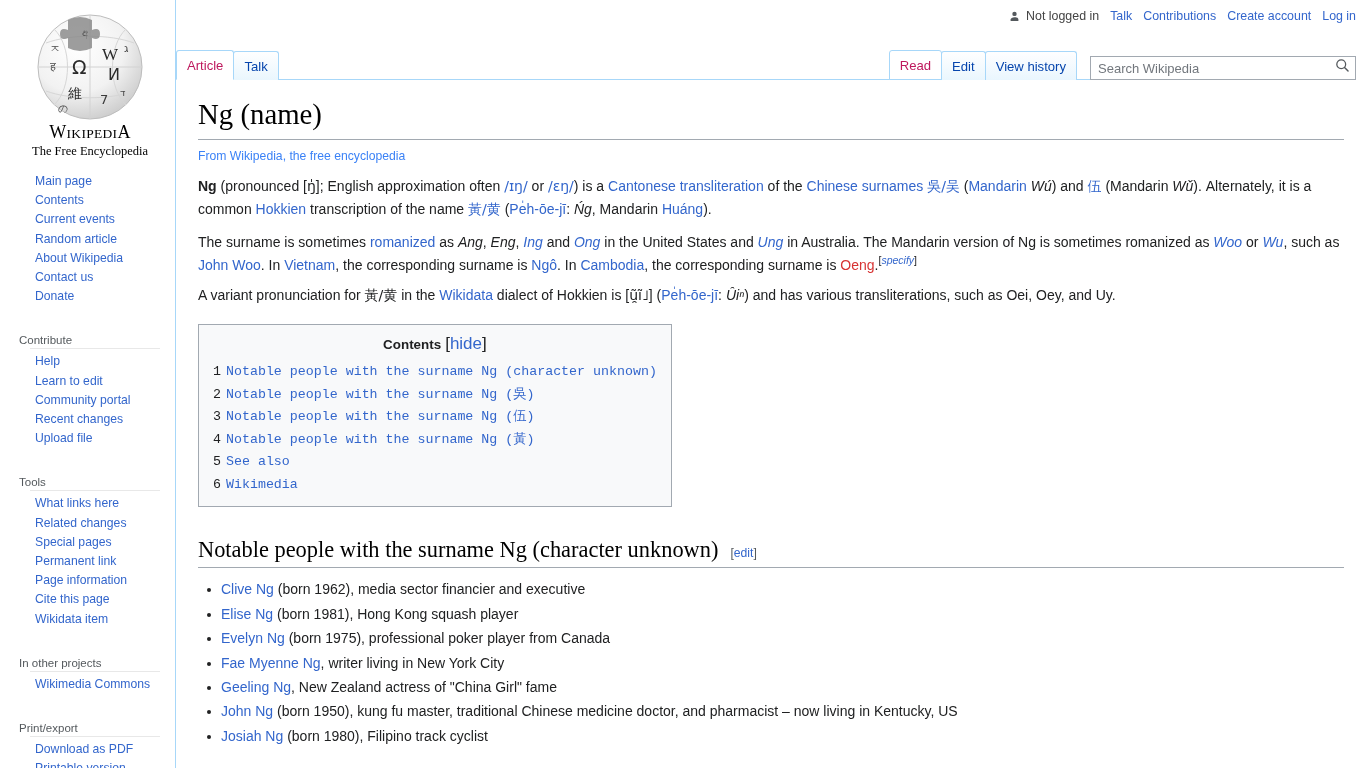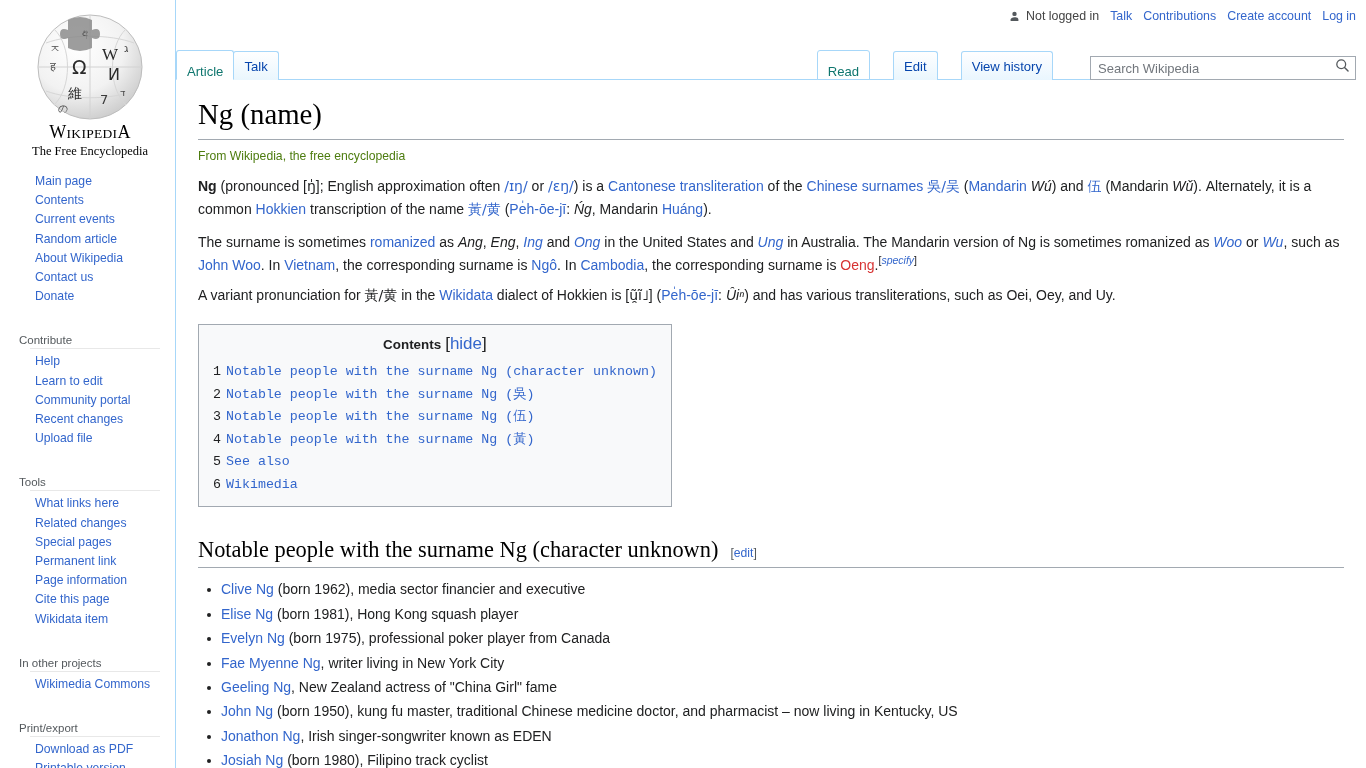--- a/index.html
+++ b/index.html
@@ -30,38 +30,38 @@
   #p-personal .notloggedin { color: #444; display:flex; align-items:center; gap:5px; }
   .user-icon svg { display:block; }
 
   
   #left-navigation {
     position: absolute; left: 176px; top: 50px;
     display: flex; align-items: flex-end; height: 30px;
   }
   #right-navigation {
     position: absolute; right: 10px; top: 50px;
-    display: flex; align-items: flex-end; height: 30px; gap: 24px;
+    display: flex; align-items: flex-end; height: 30px;
   }
   .vtab {
     height: 29px; padding: 0 10px;
     display: flex; align-items: center;
     font-size: 13.1px;
     background: #f8f9fa;
     border: 1px solid #a7d7f9;
     border-bottom: none;
     border-top-left-radius: 3px; border-top-right-radius: 3px;
     margin-right: -1px;
     background-image: linear-gradient(to bottom, rgba(255,255,255,0.9), rgba(232,246,254,0.9));
     color: #0645ad;
   }
   .vtab.selected {
     background: #fff; background-image:none;
     border-color: #a7d7f9; border-bottom: 1px solid #fff;
-    color: #0f766e; height: 30px; position: relative; z-index: 3; align-items: flex-end;
+    color: #be185d; height: 30px; position: relative; z-index: 3;
   }
   #right-navigation .vtab { border-color:#a7d7f9; }
 
   
   #tab-baseline {
     position: absolute; left: 176px; top: 79px; width: 1180px;
     border-bottom: 1px solid #a7d7f9;
   }
 
   
@@ -132,21 +132,21 @@
     font-family: "Liberation Serif", serif;
     font-weight: normal;
     font-size: 28.8px;
     line-height: 1.3;
     margin: 0 0 0 0;
     padding-bottom: 6px;
     border-bottom: 1px solid #a2a9b1;
     color: #000;
   }
   #siteSub {
-    font-size: 12.2px; color: #4d7c0f; margin: 9px 0 12px 0;
+    font-size: 12.2px; color: #3b82f6; margin: 9px 0 12px 0;
   }
   #bodyContent p {
     margin: 0 0 8px 0;
     line-height: 22.4px;
     font-size: 14px;
   }
   #bodyContent p.lead { margin-bottom: 11px; }
   .mw-headline-wrap {
     margin-top: 16px;
     border-bottom: 1px solid #a2a9b1;
@@ -402,20 +402,19 @@
         <span class="mw-editsection"><span class="br">[</span><a href="#">edit</a><span class="br">]</span></span>
       </div>
 
       <ul class="people">
         <li><a href="#">Clive Ng</a><span> (born 1962), media sector financier and executive</span></li>
         <li><a href="#">Elise Ng</a><span> (born 1981), Hong Kong squash player</span></li>
         <li><a href="#">Evelyn Ng</a><span> (born 1975), professional poker player from Canada</span></li>
         <li><a href="#">Fae Myenne Ng</a><span>, writer living in New York City</span></li>
         <li><a href="#">Geeling Ng</a><span>, New Zealand actress of "China Girl" fame</span></li>
         <li><a href="#">John Ng</a><span> (born 1950), kung fu master, traditional Chinese medicine doctor, and pharmacist – now living in Kentucky, US</span></li>
-        <li><a href="#">Jonathon Ng</a><span>, Irish singer-songwriter known as EDEN</span></li>
         <li><a href="#">Josiah Ng</a><span> (born 1980), Filipino track cyclist</span></li>
 
       </ul>
 
     </div>
   </div>
 </div>
 
 </body></html>

